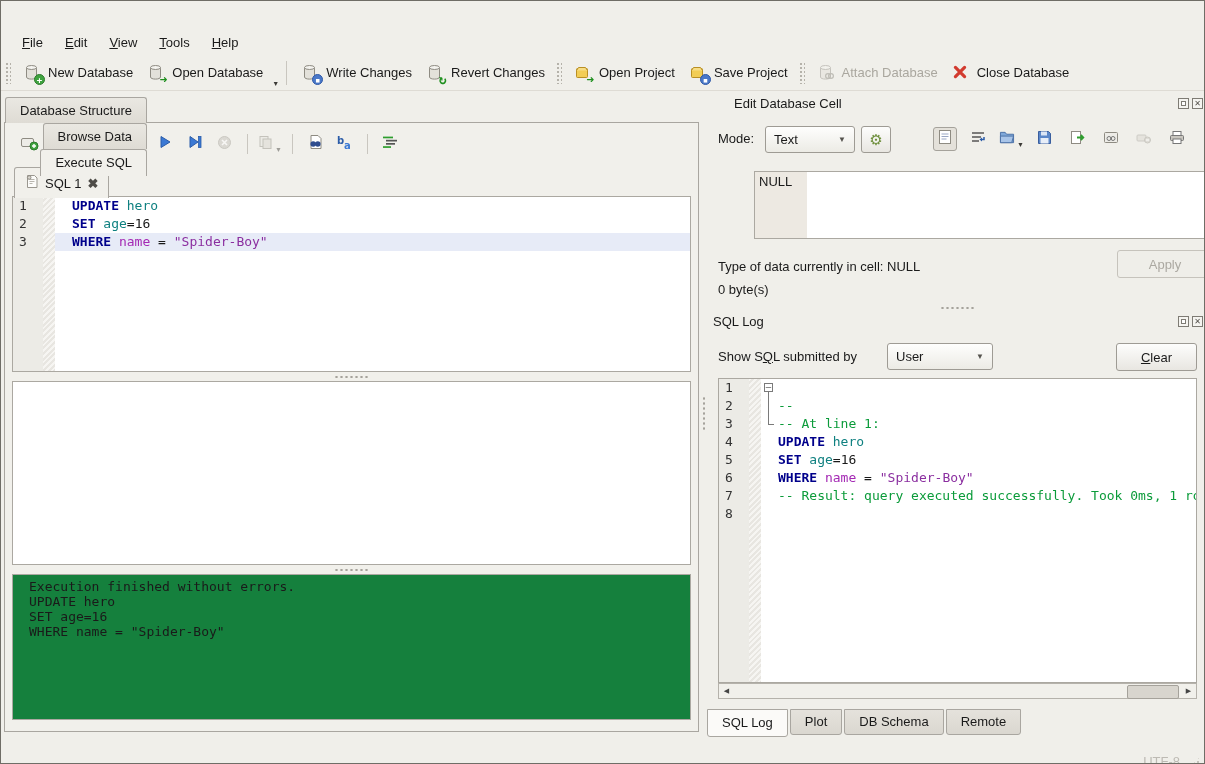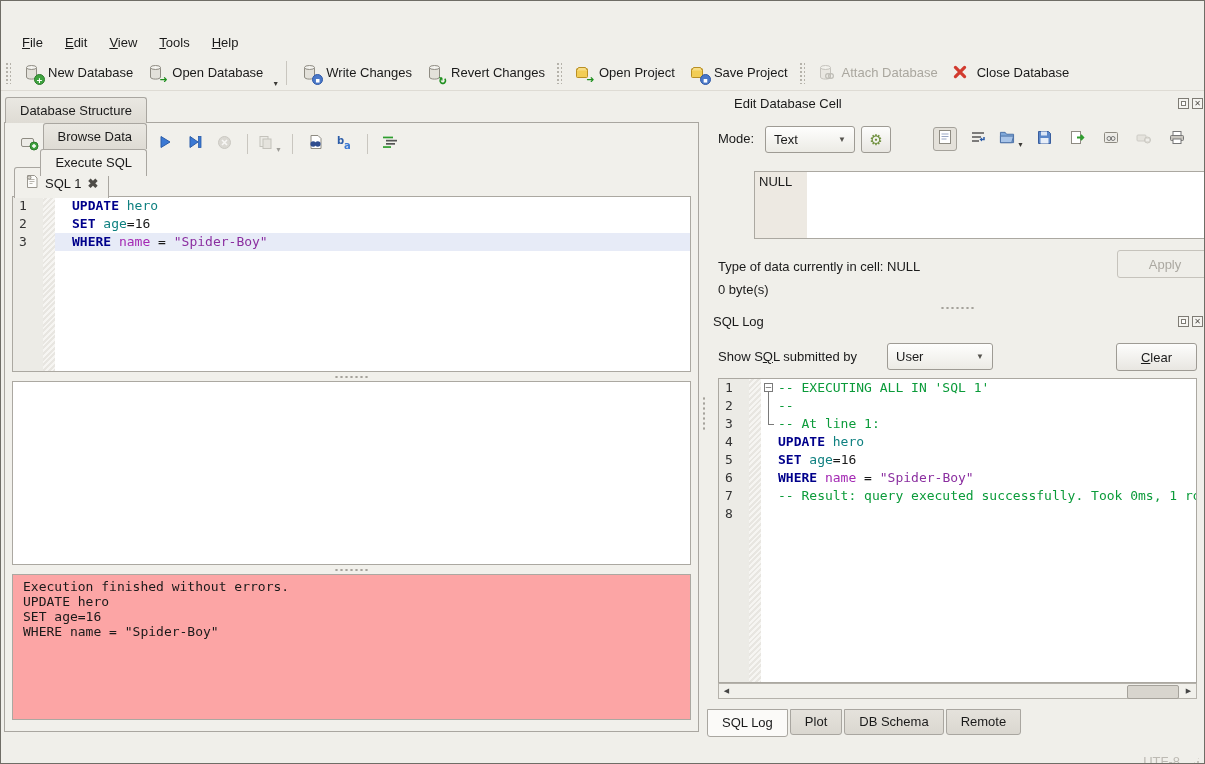--- a/index.html
+++ b/index.html
@@ -73,22 +73,22 @@
   .tok-fld{color:#A429B4;}
   .tok-str{color:#8B2FA0;}
   .tok-num,.tok-pl{color:#1a1a1a;}
   .tok-cm{color:#0B9B3A;}
   #editor{position:absolute;left:7px;top:73px;width:679px;height:176px;}
   .hsplit{position:absolute;display:flex;align-items:center;justify-content:center;}
   .hdots{width:36px;height:4px;background-image:radial-gradient(circle,#a5a29b 1px,transparent 1.3px);background-size:5px 4px;background-repeat:repeat-x;}
   #split1{left:7px;top:249px;width:679px;height:9px;}
   #results{position:absolute;left:7px;top:258px;width:679px;height:184px;background:#fff;border:1px solid #aba8a1;box-sizing:border-box;}
   #split2{left:7px;top:442px;width:679px;height:9px;}
-  #message{position:absolute;left:7px;top:451px;width:679px;height:146px;background:#fca5a5;border:1px solid #aba8a1;
-    box-sizing:border-box;font-family:"DejaVu Sans Mono",monospace;font-size:13px;line-height:15px;padding:4px 10px;white-space:pre;overflow:hidden;}
+  #message{position:absolute;left:7px;top:451px;width:679px;height:146px;background:#15803d;border:1px solid #aba8a1;
+    box-sizing:border-box;font-family:"DejaVu Sans Mono",monospace;font-size:13px;line-height:15px;padding:4px 16px;white-space:pre;overflow:hidden;}
   
   #vsplit{position:absolute;left:699px;top:96px;width:8px;height:634px;display:flex;align-items:center;justify-content:center;}
   .vdots{width:4px;height:36px;background-image:radial-gradient(circle,#a5a29b 1px,transparent 1.3px);background-size:4px 5px;background-repeat:repeat-y;}
   
   .dock-title{position:absolute;font-size:13px;color:#1a1a1a;}
   .dock-icos{position:absolute;display:flex;gap:3px;}
   .dicon{width:11px;height:11px;border:1px solid #7e7b74;background:#f5f4f0;position:relative;box-sizing:border-box;}
   .dicon.float::before{content:"";position:absolute;left:2px;top:2px;right:2px;bottom:2px;border:1px solid #7e7b74;background:#fff;}
   .dicon.close::before{content:"✕";position:absolute;left:0;right:0;top:0;font-size:8px;line-height:9px;text-align:center;color:#55524d;}
   .combo{height:27px;box-sizing:border-box;border:1px solid #9e9b94;border-radius:3px;
@@ -460,21 +460,20 @@
     <span>User</span>
     <span class="arr">▼</span>
   </div>
   <div id="clear-btn" class="btn"><u>C</u>lear</div>
 
   <div id="logbox" class="codebox">
       <div class="crow">
         <span class="gut">1</span>
         <span class="hatch"></span>
         <span class="fold start"></span>
-        <span class="cline"><span class="tok-cm">-- EXECUTING ALL IN 'SQL 1'</span></span>
       </div>
       <div class="crow">
         <span class="gut">2</span>
         <span class="hatch"></span>
         <span class="fold mid"></span>
         <span class="cline"><span class="tok-cm">--</span></span>
       </div>
       <div class="crow">
         <span class="gut">3</span>
         <span class="hatch"></span>

